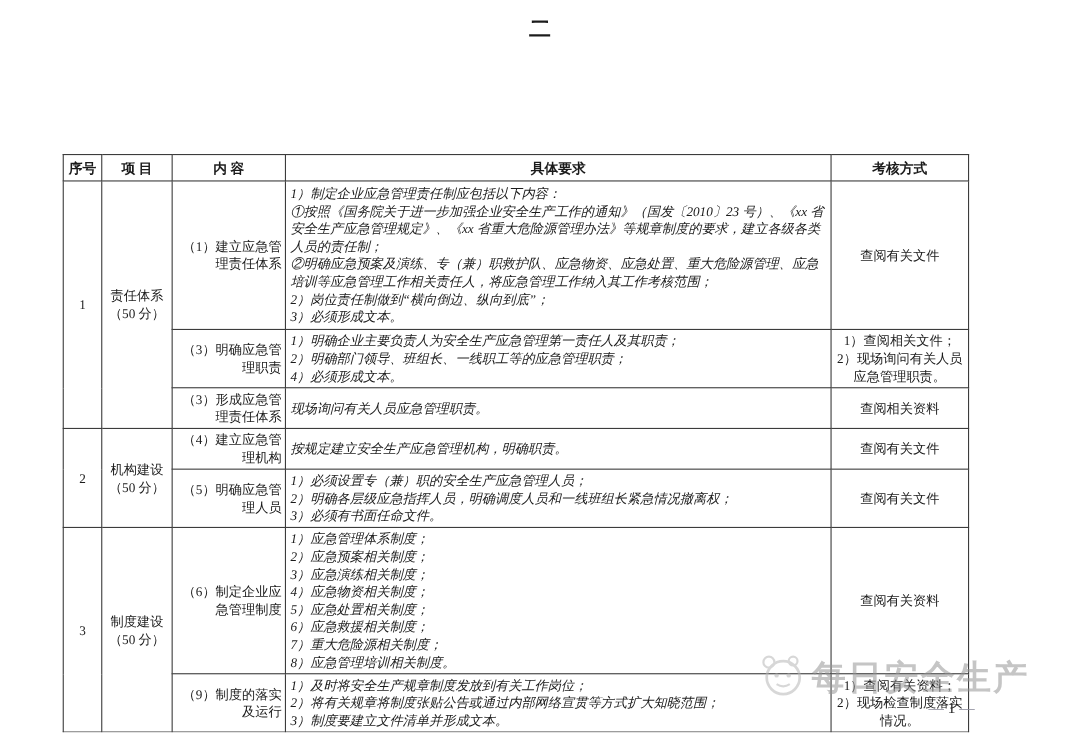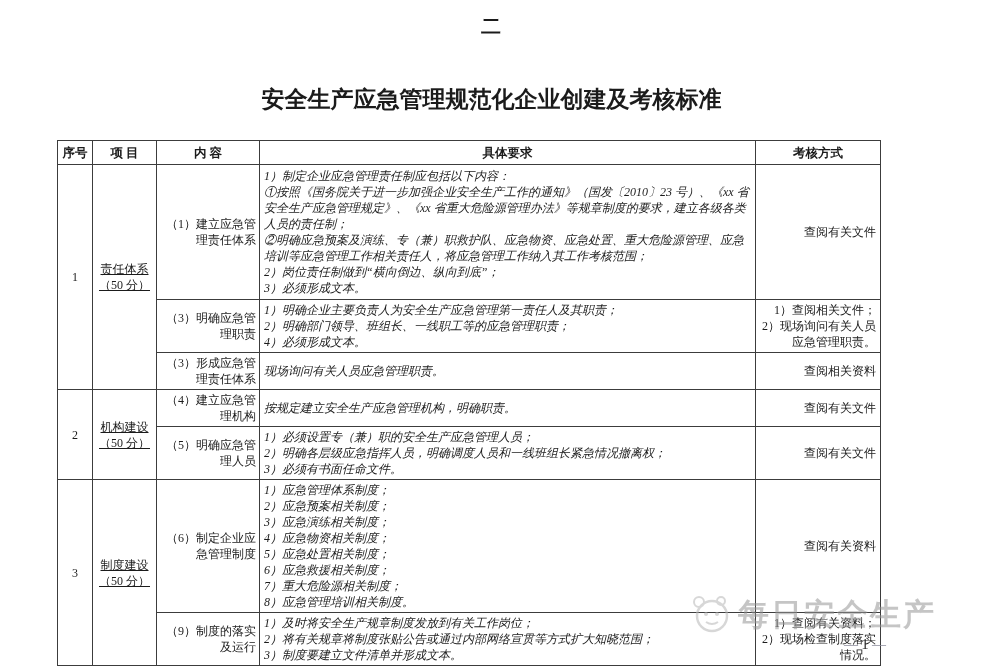--- a/index.html
+++ b/index.html
@@ -26,24 +26,24 @@
   }
   table.std th, table.std td {
     border:1px solid #3c3c3c; vertical-align:middle;
     overflow:hidden;
   }
   table.std th {
     font-weight:bold; text-align:center; height:24px; padding:2px;
     font-size:12.5px;
   }
   td.c-seq  { text-align:center; }
-  td.c-proj { text-align:center; padding:1px 2px;text-decoration:underline; }
+  td.c-proj { text-align:center; padding:1px 2px; }
   td.c-cont { text-align:right; padding:2px 3px; }
   td.c-req  { text-align:left; padding:2px 4px;font-style:italic; }
-  td.c-meth { text-align:right; padding:2px 4px; }
+  td.c-meth { text-align:center; padding:2px 4px; }
   .preline { white-space:pre-line; }
   .watermark {
     position:absolute; left:688px; top:590px; display:flex; align-items:center;
     color:#c3c3c3; z-index:5; pointer-events:none;
   }
   .watermark-text {
     font-family:"Liberation Sans","DejaVu Sans",sans-serif;
     font-size:31px; font-weight:bold; letter-spacing:2px;
     color:rgba(150,150,150,0.55); white-space:nowrap;
   }
@@ -54,21 +54,20 @@
   }
   .page-number .dash { color:#8a8a9a; }
 </style>
 </head>
 <body>
 
 <div class="page">
 
   <div class="section-label">二</div>
 
-  <div class="doc-title">安全生产应急管理规范化企业创建及考核标准</div>
 
   <table class="std">
     <colgroup>
       <col style="width:35px">
       <col style="width:64px">
       <col style="width:103px">
       <col style="width:496px">
       <col style="width:125px">
     </colgroup>
     <tbody>

